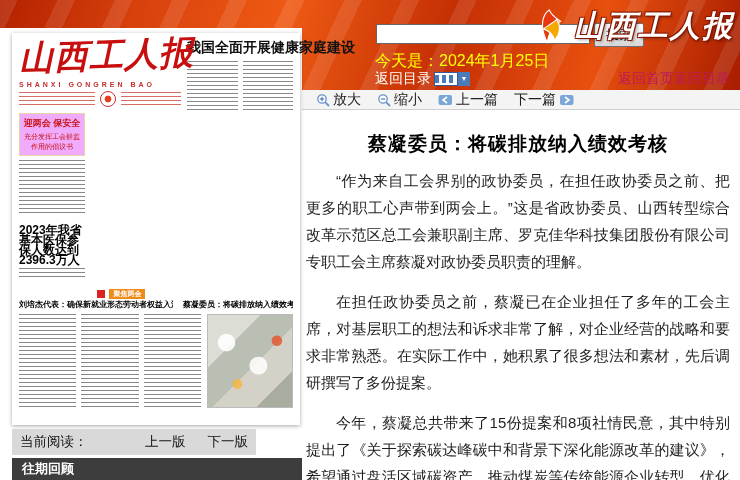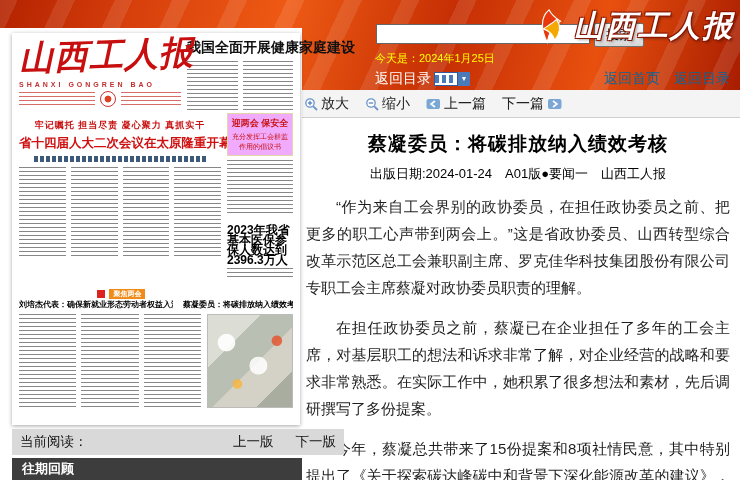--- a/index.html
+++ b/index.html
@@ -12,36 +12,36 @@
   .banner::after{content:"";position:absolute;inset:0;
     background:repeating-linear-gradient(115deg,rgba(255,255,255,.10) 0 16px,rgba(255,255,255,0) 16px 52px);}
 
   
   .right-panel{position:absolute;left:302px;top:0;width:438px;height:480px;}
   .search-input{position:absolute;left:74px;top:24px;width:204px;height:18px;
     border:1px solid #666;background:#fff;font-size:13px;padding:0 4px;}
   .search-btn{position:absolute;left:292px;top:23px;width:50px;height:24px;
     background:linear-gradient(#fefefe,#d6d6d6);border:1px solid #707070;border-radius:2px;
     font-size:13px;font-family:inherit;cursor:pointer;}
-  .today{position:absolute;left:73px;top:51px;color:#ffff00;font-size:11px;}
+  .today{position:absolute;left:73px;top:51px;color:#ffff00;font-size:16px;}
   .past{position:absolute;left:73px;top:70px;color:#fff;font-size:14px;cursor:pointer;}
   .picker{position:absolute;left:132px;top:72px;display:flex;align-items:center;cursor:pointer;}
   .picker-box{width:22px;height:12px;background:#fff;border:1px solid #345a9a;display:inline-block;
     background-image:linear-gradient(90deg,#4a7ab8 0 4px,transparent 4px 7px,#4a7ab8 7px 11px,transparent 11px 14px,#4a7ab8 14px 18px,transparent 18px);background-size:22px 8px;background-position:0 2px;background-repeat:no-repeat;}
   .picker-arrow{width:12px;height:14px;background:#4a7ab8;color:#fff;font-size:7px;line-height:14px;
     text-align:center;display:inline-block;}
-  .backlinks{position:absolute;right:10px;top:70px;display:flex;gap:14px;color:#0369a1;font-size:14px;}
+  .backlinks{position:absolute;right:10px;top:70px;display:flex;color:#be185d;font-size:14px;}
   .backlinks span{cursor:pointer;}
   .logo{position:absolute;right:6px;top:6px;display:flex;align-items:center;gap:4px;}
   .logo-text{font-family:"DejaVu Serif",serif;font-style:italic;font-weight:bold;font-size:30px;
     color:#fff;letter-spacing:2px;
     text-shadow:-1px -1px 0 #8a1500,1px -1px 0 #8a1500,-1px 1px 0 #8a1500,1px 1px 0 #8a1500,2px 2px 3px rgba(0,0,0,.35);}
 
-  .toolbar{position:absolute;left:0;top:90px;width:438px;height:28px;background:#f4f4f4;
-    border-bottom:1px solid #cfcfcf;display:flex;align-items:center;gap:16px;padding-left:2px;
+  .toolbar{position:absolute;left:0;top:90px;width:438px;height:20px;background:#f4f4f4;
+    border-bottom:1px solid #cfcfcf;display:flex;align-items:center;gap:16px;padding-left:14px;
     box-sizing:border-box;font-size:14px;color:#222;}
   .tool{display:inline-flex;align-items:center;gap:3px;cursor:pointer;}
 
   .article{position:absolute;left:0;top:119px;width:438px;height:361px;overflow:hidden;
     padding:6px 10px 0 4px;box-sizing:border-box;}
   .article h1{margin:6px 0 0 0;text-align:center;font-size:19px;color:#000;letter-spacing:1px;}
   .meta{margin-top:8px;text-align:center;font-size:13px;color:#000;}
   .body{margin-top:10px;font-size:15px;line-height:27px;color:#1e1e1e;text-align:justify;}
   .body p{margin:0 0 13px 0;text-indent:2em;}
 
@@ -94,21 +94,21 @@
   .np-bcols{flex:1;display:flex;gap:5px;}
   .np-bcols div{flex:1;height:94px;}
   .np-photo{width:86px;height:94px;border:1px solid #bbb;box-sizing:border-box;
     background:
      radial-gradient(circle at 22% 30%,rgba(255,255,255,.9) 0 9%,rgba(255,255,255,0) 10%),
      radial-gradient(circle at 60% 55%,rgba(255,255,255,.85) 0 12%,rgba(255,255,255,0) 13%),
      radial-gradient(circle at 82% 28%,rgba(230,80,40,.8) 0 5%,rgba(230,80,40,0) 6%),
      radial-gradient(circle at 35% 75%,rgba(250,180,60,.8) 0 5%,rgba(250,180,60,0) 6%),
      linear-gradient(135deg,#dcded6 0 30%,#b9bfb2 30% 55%,#d4d2c6 55% 80%,#a8ada0 80%);}
 
-  .read-bar{position:absolute;left:12px;top:401px;width:332px;height:26px;background:#d9d9d9;
+  .read-bar{position:absolute;left:12px;top:401px;width:244px;height:26px;background:#d9d9d9;
     display:flex;align-items:center;font-size:13.5px;color:#111;padding:0 8px;box-sizing:border-box;}
   .read-bar .sp{flex:1;}
   .read-bar .nav{margin-left:22px;cursor:pointer;}
   .toc-bar{position:absolute;left:12px;top:430px;width:290px;height:22px;background:#3d3d3d;
     color:#fff;font-size:13px;font-weight:bold;line-height:22px;padding-left:10px;box-sizing:border-box;cursor:pointer;}
 </style>
 </head>
 <body>
 
 <div class="stage">
@@ -169,21 +169,20 @@
         <span>下一篇</span>
         <svg width="15" height="12" viewBox="0 0 15 12">
           <rect x="1" y="1" width="13.5" height="10" rx="2" fill="#7aa7d6"></rect>
           <path d="M6 3 L10 6 L6 9" stroke="#fff" fill="none" stroke-width="1.6"></path>
         </svg>
       </span>
     </div>
 
     <div class="article">
       <h1>蔡凝委员：将碳排放纳入绩效考核</h1>
-      <div class="meta">出版日期:2024-01-24　A01版●要闻一　山西工人报</div>
       <div class="body">
         <p>“作为来自工会界别的政协委员，在担任政协委员之前、把更多的职工心声带到两会上。”这是省政协委员、山西转型综合改革示范区总工会兼职副主席、罗克佳华科技集团股份有限公司专职工会主席蔡凝对政协委员职责的理解。</p>
         <p>在担任政协委员之前，蔡凝已在企业担任了多年的工会主席，对基层职工的想法和诉求非常了解，对企业经营的战略和要求非常熟悉。在实际工作中，她积累了很多想法和素材，先后调研撰写了多份提案。</p>
         <p>今年，蔡凝总共带来了15份提案和8项社情民意，其中特别提出了《关于探索碳达峰碳中和背景下深化能源改革的建议》，希望通过盘活区域碳资产、推动煤炭等传统能源企业转型、优化数据中心布局等举措，持续推进能源节约高效利用，实施碳达峰碳中和“山西行动”。对此，她提出积极参与国家碳交易，将碳交易作为能源结构转型的重要抓手，构建碳中和服务体系；推动煤炭等传统能源企业转型，将碳排放纳入绩效考核、投资决策、资产配置等；出台科技企业碳</p>
       </div>
     </div>
   </div>
 
   <div class="left-panel">
 
@@ -202,31 +201,20 @@
         <div class="np-topart">
           <div class="np-toptitle">我国全面开展健康家庭建设</div>
           <div class="np-topcols">
             <div class="mz"></div>
             <div class="mz"></div>
           </div>
         </div>
       </div>
 
       <div class="np-mid">
-        <div class="np-mid-left">
-          <div class="np-slogan">牢记嘱托 担当尽责 凝心聚力 真抓实干</div>
-          <div class="np-mainhead">省十四届人大二次会议在太原隆重开幕</div>
-          <div class="np-subline mz-line"></div>
-          <div class="np-cols4">
-            <div class="mz"></div>
-            <div class="mz"></div>
-            <div class="mz"></div>
-            <div class="mz"></div>
-          </div>
-        </div>
         <div class="np-mid-right">
           <div class="np-beige">
             <div class="t1">迎两会 保安全</div>
             <div class="t2">充分发挥工会群监作用的倡议书</div>
           </div>
           <div class="np-rstripe1 mz"></div>
           <div class="np-sidehead">2023年我省基本医保参保人数达到2396.3万人</div>
           <div class="np-rstripe2 mz"></div>
         </div>
       </div>

